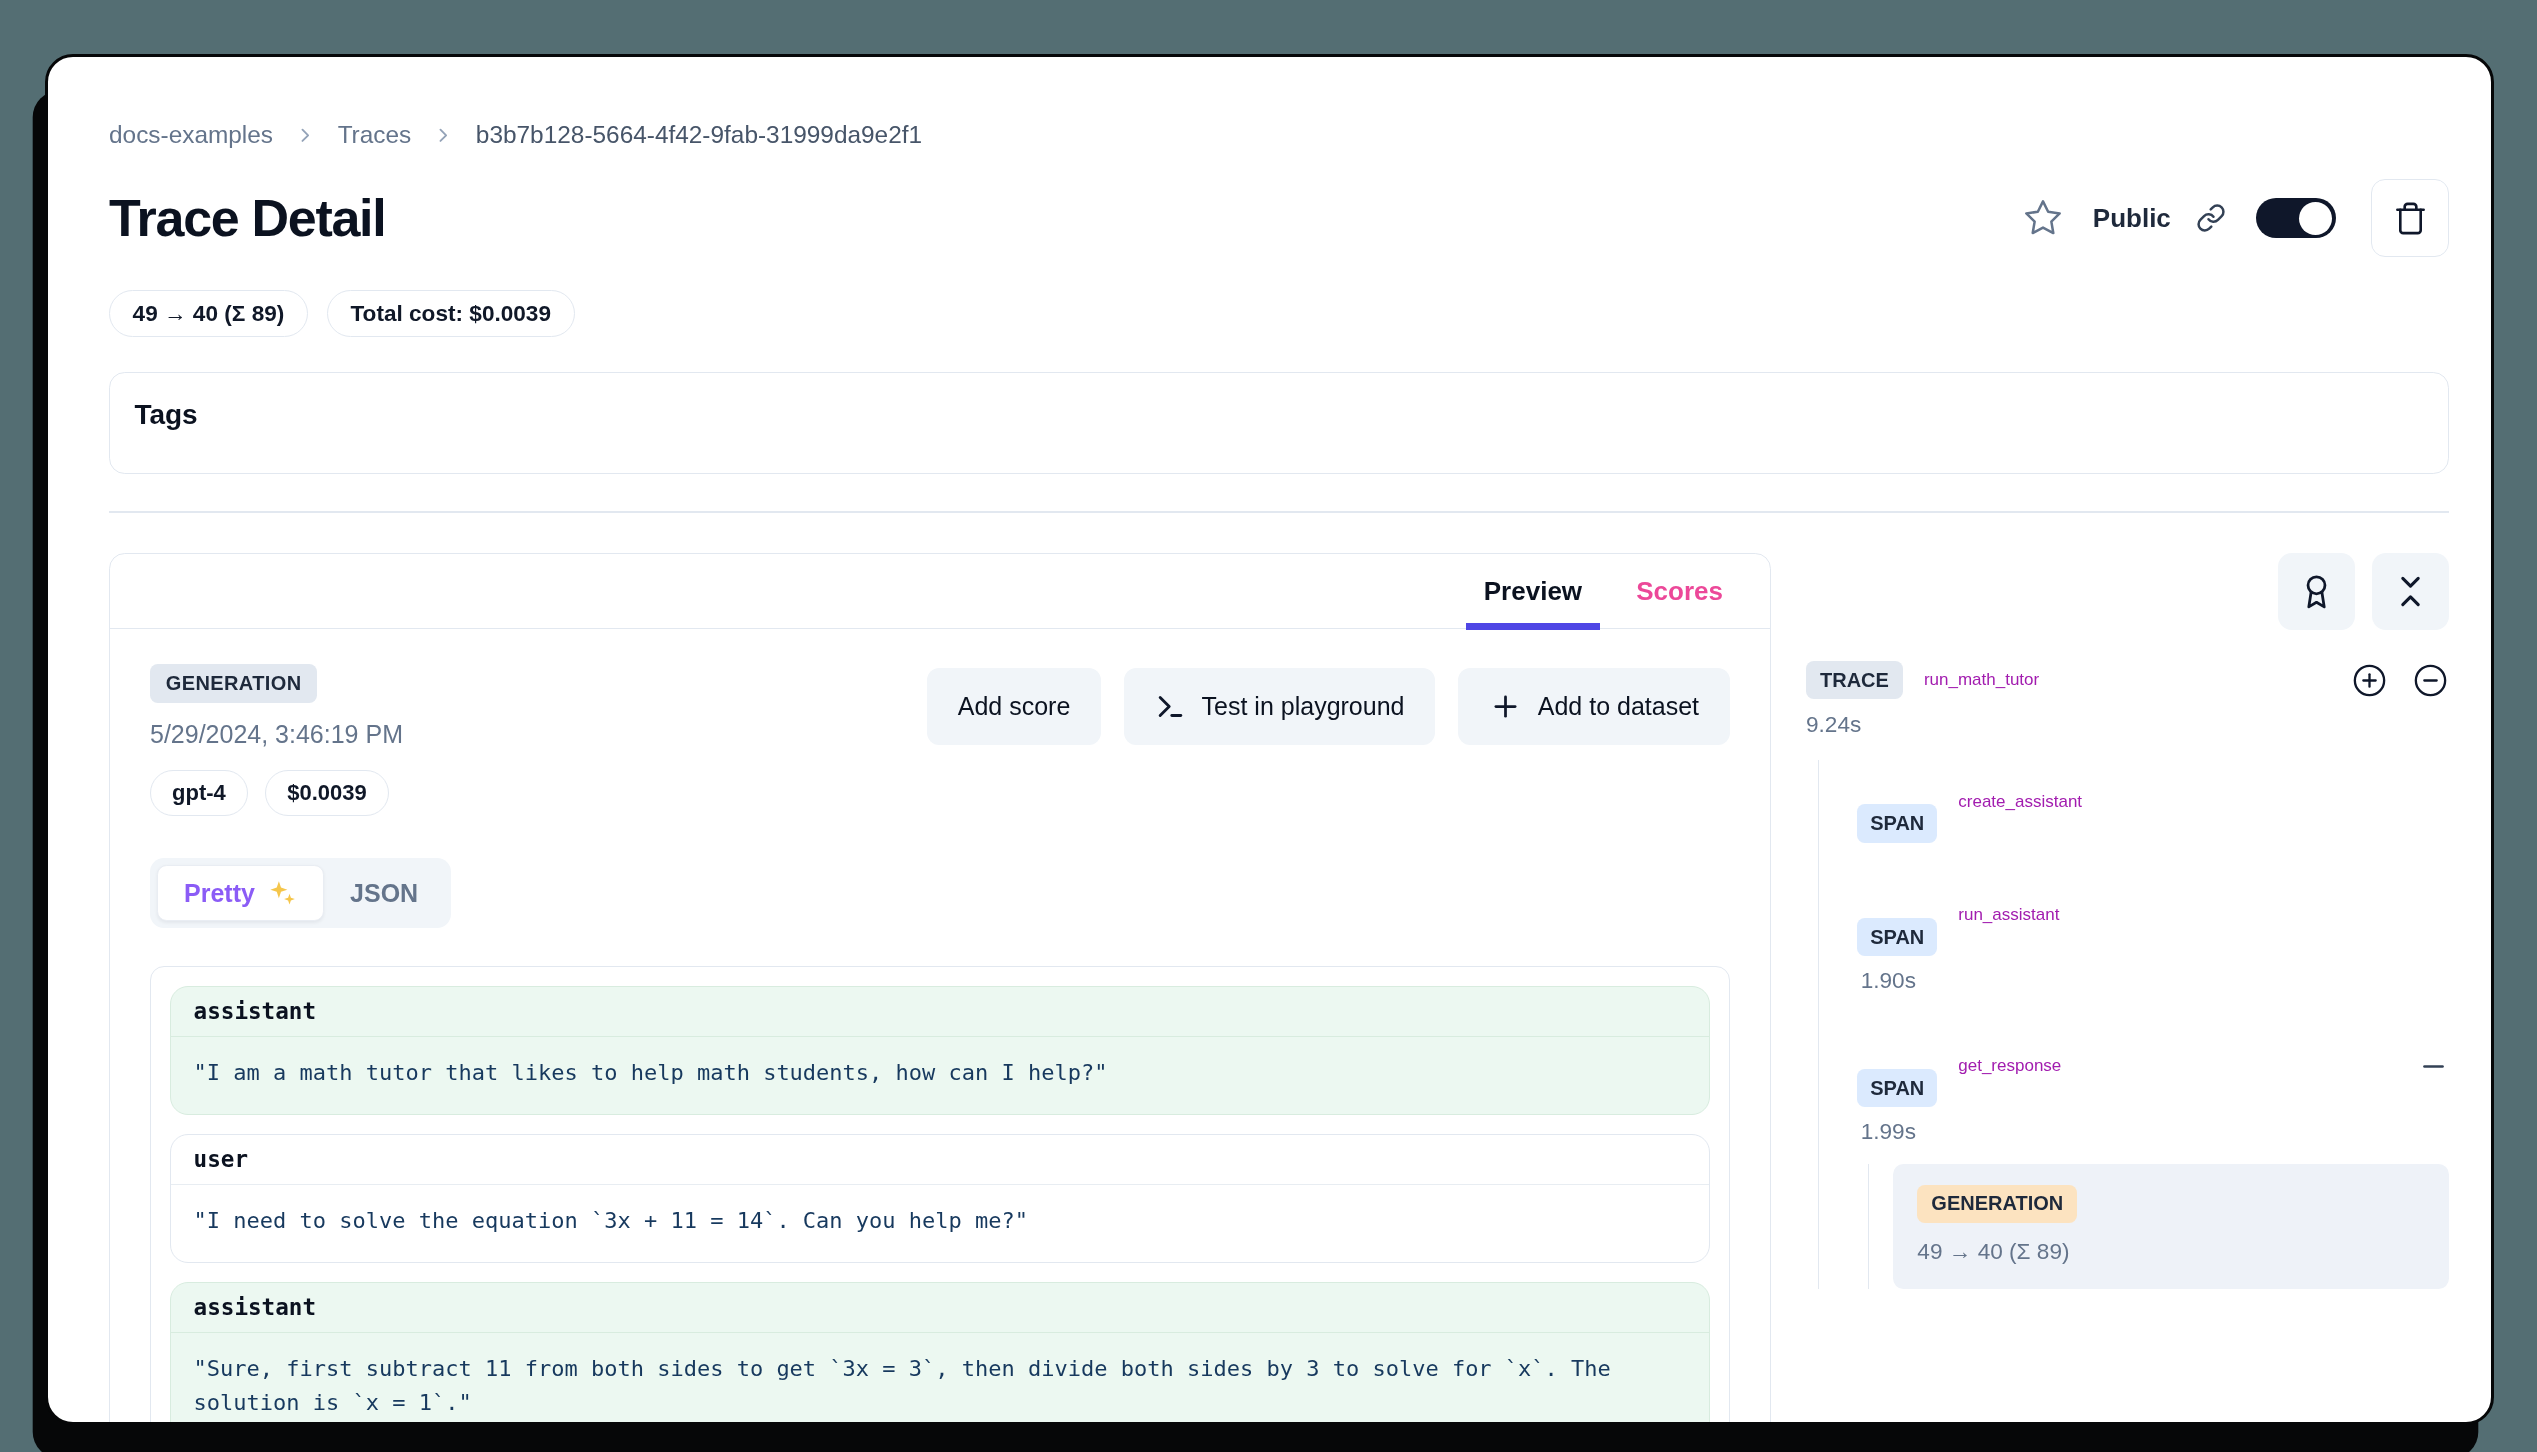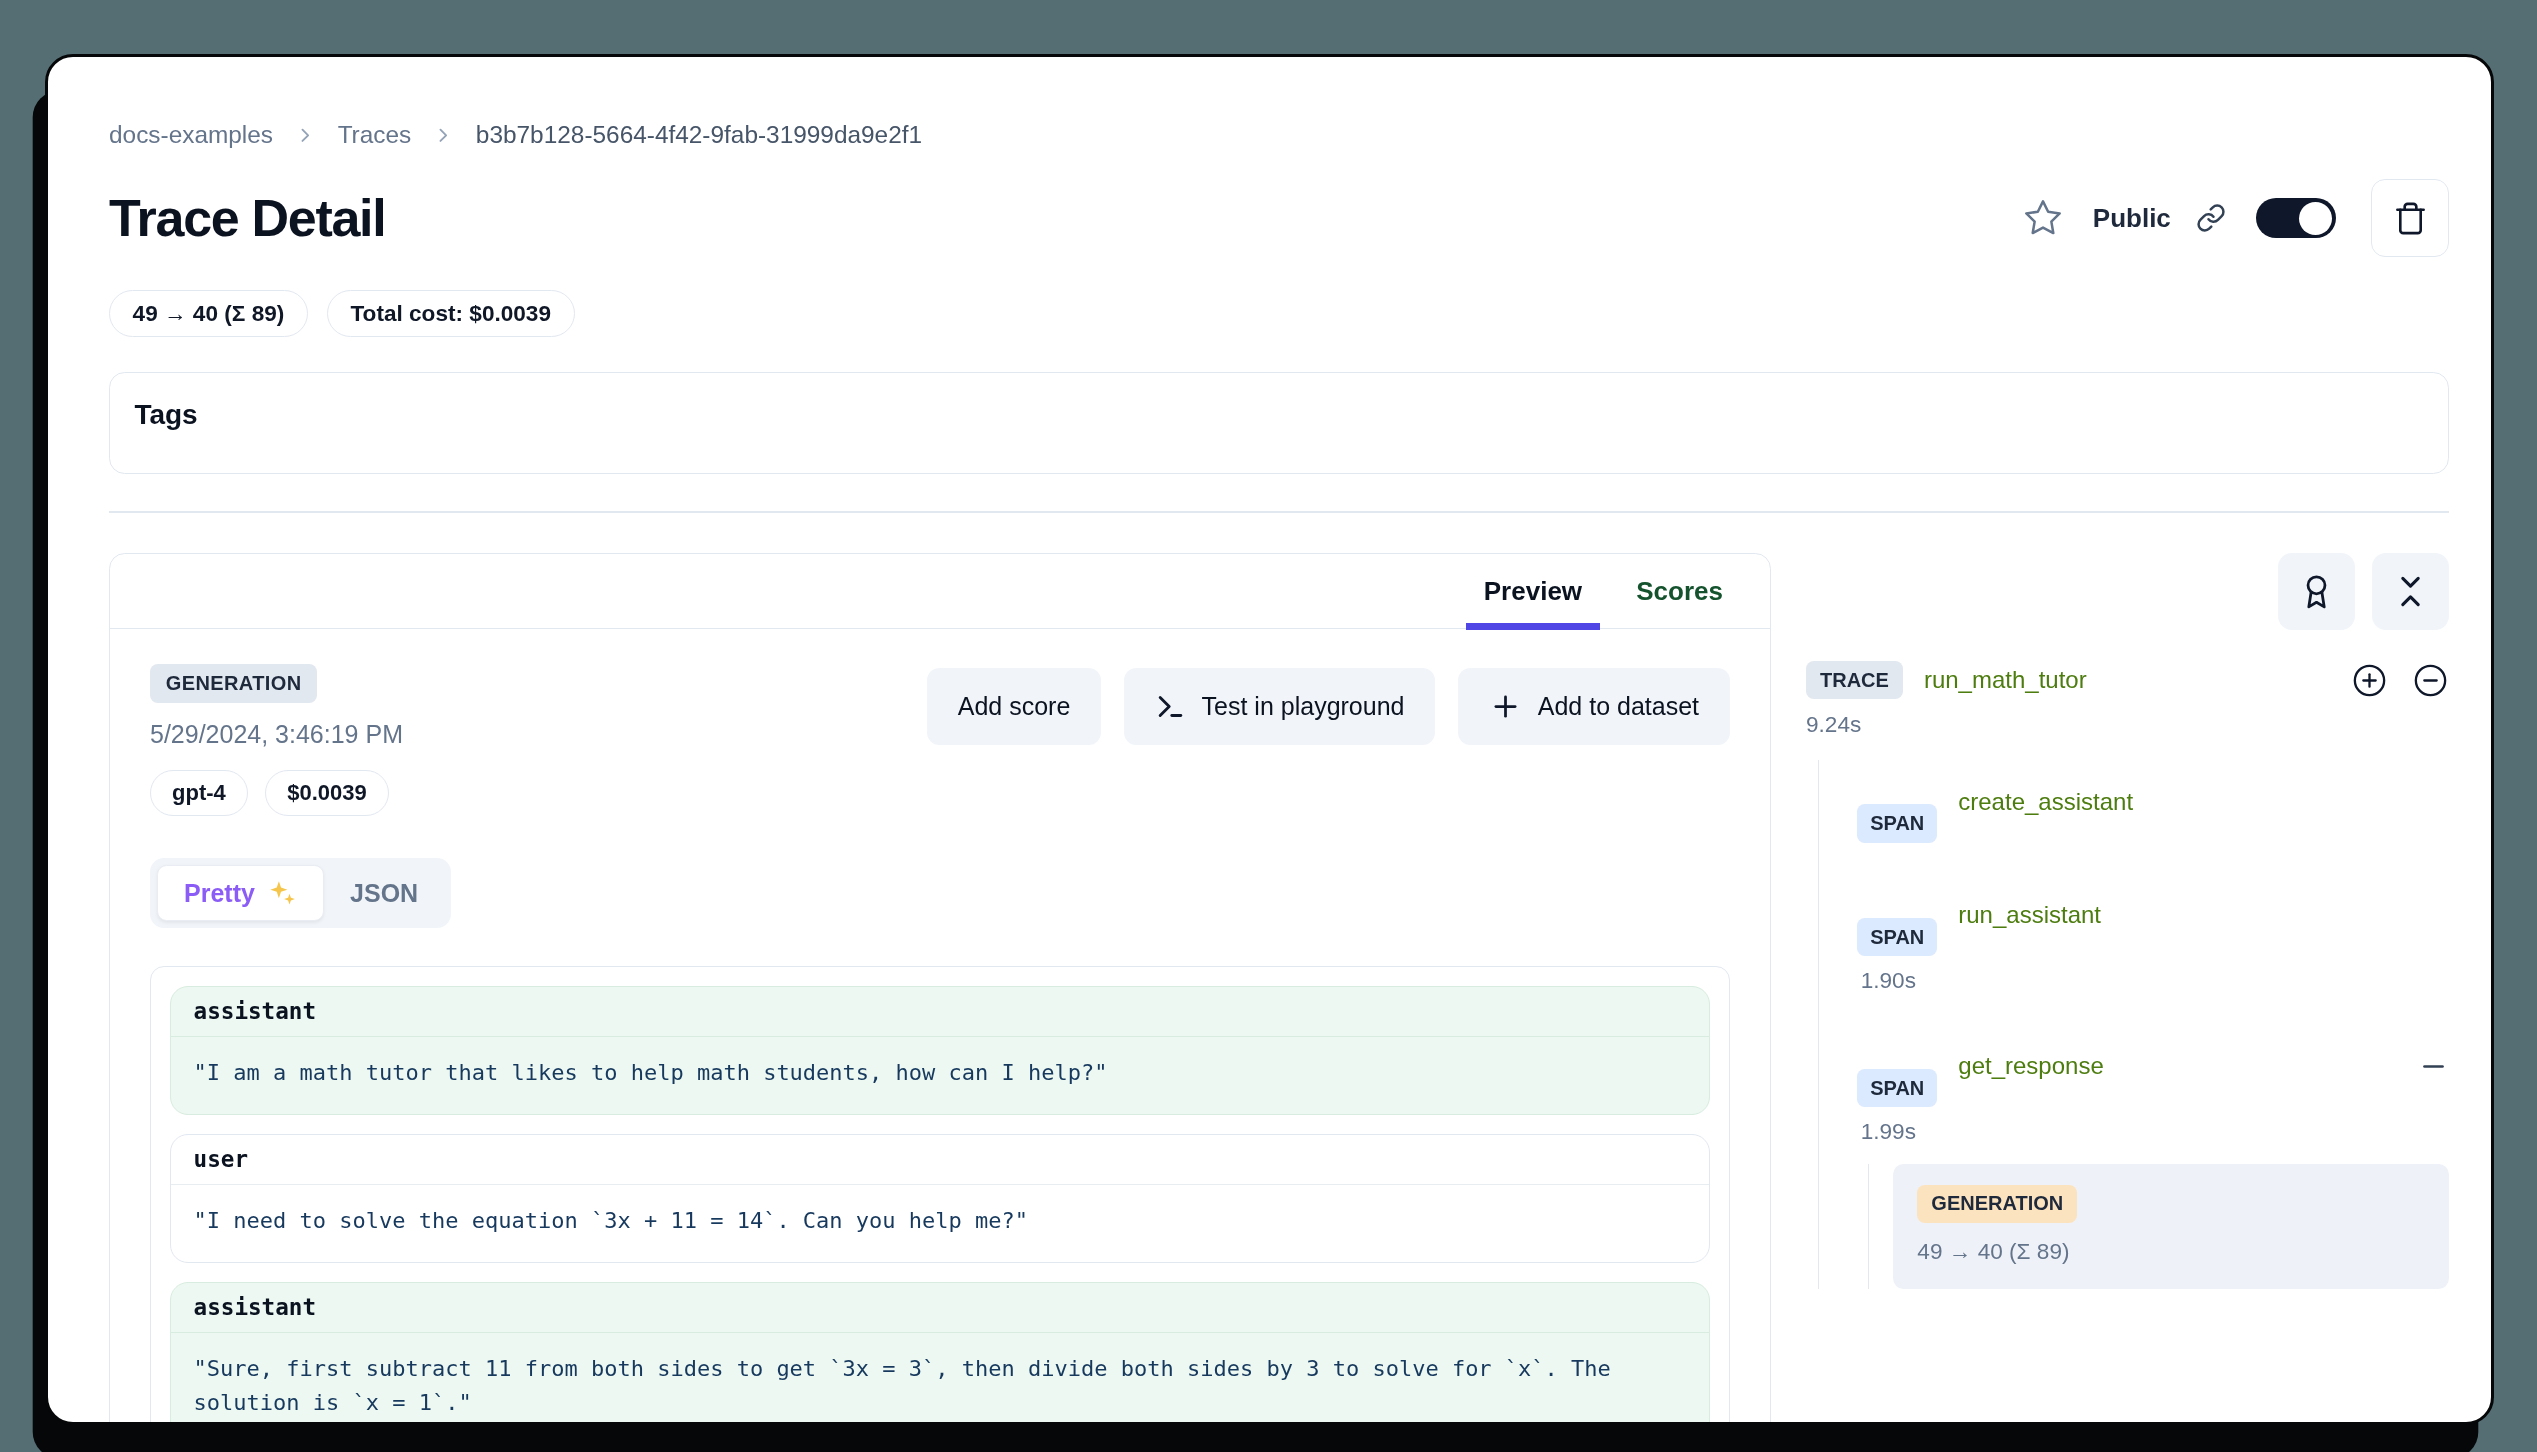--- a/index.html
+++ b/index.html
@@ -40,21 +40,21 @@
   .pill-row { display:flex; gap:19px; margin-top:33px; }
   .pill { border:1.7px solid #e2e8f0; border-radius:869px; background:#fff; padding:9.6px 22.6px; font-size:22.6px; font-weight:600; color:#101828; white-space:nowrap; }
   
   .tags-card { margin-top:35px; border:1.7px solid #e2e8f0; border-radius:15.7px; padding:26px 24.4px 42px; }
   .tags-title { font-size:28px; font-weight:700; color:#0b1220; }
   .divider { height:1.7px; background:#e2e8f0; margin-top:37px; }
   
   .content-row { display:flex; align-items:flex-start; gap:35px; margin-top:40px; }
   .preview-card { width:1662px; border:1.7px solid #e2e8f0; border-radius:15.7px; background:#fff; }
   .tab-bar { display:flex; justify-content:flex-end; border-bottom:1.7px solid #e2e8f0; padding:0 26px; }
-  .tab { position:relative; font-size:26px; font-weight:600; color:#14532d; padding:22.6px 21px 21px; margin-left:12.2px; background:none; border:none; cursor:pointer; font-family:inherit; }
+  .tab { position:relative; font-size:26px; font-weight:600; color:#ec4899; padding:22.6px 21px 21px; margin-left:12.2px; background:none; border:none; cursor:pointer; font-family:inherit; }
   .tab.active { color:#0b1220; }
   .tab.active::after { content:""; position:absolute; left:3.5px; right:3.5px; bottom:-1.7px; height:7px; background:#4f46e5; }
   .card-body { padding:35px 40px 42px; }
   .obs-header { display:flex; justify-content:space-between; align-items:flex-start; }
   .type-badge { display:inline-block; background:#e2e8f0; color:#1e293b; font-size:20px; font-weight:700; letter-spacing:0.4px; padding:7.8px 15.7px; border-radius:7.8px; }
   .obs-date { margin-top:17.4px; font-size:25px; color:#64748b; }
   .obs-pills { display:flex; gap:17.4px; margin-top:21px; }
   .obs-pills .pill { font-size:22px; padding:8.7px 21px; }
   .actions { display:flex; gap:22.6px; padding-top:3.5px; }
   .action-btn { display:flex; align-items:center; gap:15.7px; height:77px; padding:0 31px; background:#f1f5f9; border:none; border-radius:12.2px; font-size:25px; font-weight:500; color:#0b1220; cursor:pointer; font-family:inherit; }
@@ -69,21 +69,21 @@
   .msg.assistant { background:#ecf8f1; border-color:#d8ecdf; }
   .msg-role { font-family:"DejaVu Sans Mono", monospace; font-size:22.6px; font-weight:700; color:#0b1220; padding:10.4px 22.6px 12.2px; border-bottom:1.7px solid #e8edf2; }
   .msg.assistant .msg-role { border-bottom-color:#d8ecdf; }
   .msg-content { font-family:"DejaVu Sans Mono", monospace; font-size:22px; line-height:1.55; color:#17395e; padding:19px 22.6px 24.4px; }
   
   .tree-panel { flex:1; min-width:0; }
   .tree-toolbar { display:flex; justify-content:flex-end; gap:17.4px; }
   .icon-btn { width:77px; height:77px; background:#f1f5f9; border:none; border-radius:14px; display:flex; align-items:center; justify-content:center; cursor:pointer; }
   .trace-row { display:flex; align-items:center; gap:21px; margin-top:31px; cursor:pointer; }
   .tree-badge { background:#e2e8f0; color:#1e293b; font-size:20px; font-weight:600; padding:7.8px 14px; border-radius:7.8px; white-space:nowrap; }
-  .tree-name { font-size:24px; font-weight:500; color:#4d7c0f; }
+  .tree-name { font-size:17px; font-weight:500; color:#a21caf; }
   .trace-icons { margin-left:auto; display:flex; gap:24.4px; }
   .circle-btn { background:none; border:none; display:flex; cursor:pointer; }
   .tree-duration { margin-top:12.2px; font-size:22.6px; color:#64748b; }
   .tree-children { margin-top:22.6px; margin-left:12.2px; border-left:1.7px solid #e2e8f0; padding-left:38px; }
   .span-item { margin-bottom:31px; }
   .span-item:last-child { margin-bottom:0; }
   .span-row { display:flex; align-items:center; gap:21px; cursor:pointer; }
   .span-badge { background:#dbeafe; color:#1e293b; font-size:20px; font-weight:600; padding:7.8px 13px; border-radius:7.8px; white-space:nowrap;margin-top:44px; }
   .span-minus { margin-left:auto; background:none; border:none; display:flex; cursor:pointer; }
   .span-duration { margin-top:11.3px; font-size:22.6px; color:#64748b; margin-left:3.5px; }

